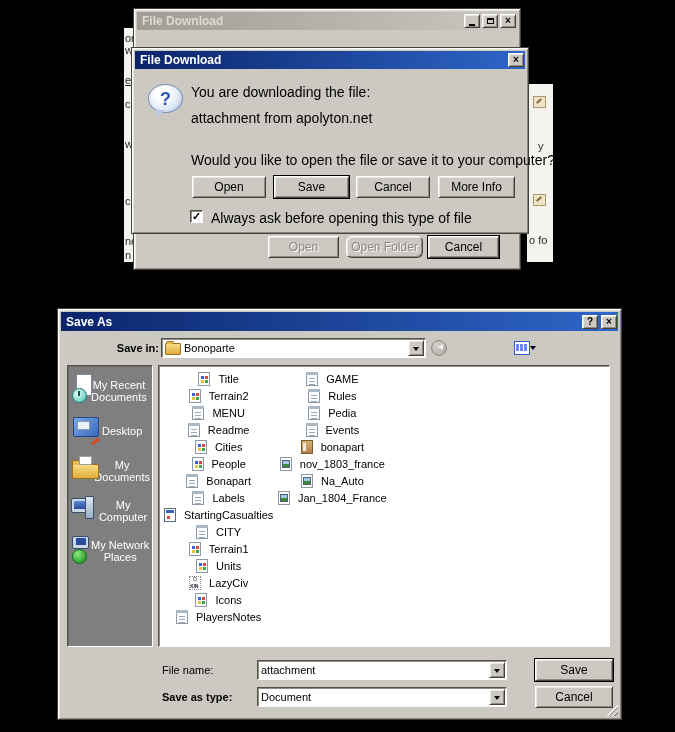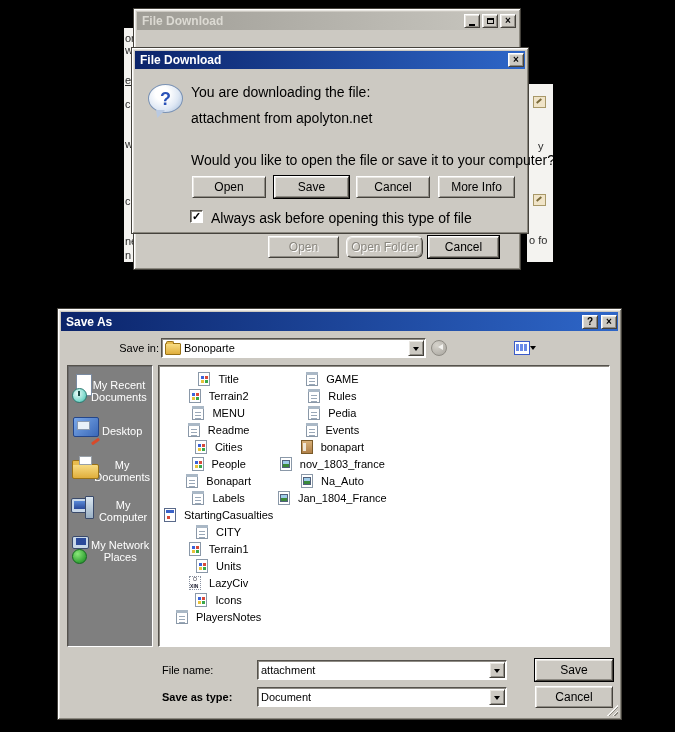--- a/index.html
+++ b/index.html
@@ -205,21 +205,21 @@
   </div>
 
   <div class="abs face win3d" style="left:57px; top:308px; width:563px; height:410px;">
     <div class="titlebar tb-active abs" style="left:3px; top:3px; right:3px; height:19px;">
       <span>Save As</span>
       <span class="capspace"></span>
       <span class="b3 cap" style="margin-right:3px;">?</span>
       <span class="b3 cap" style="margin-right:1px;">×</span>
     </div>
 
-    <div class="abs rowlabel" style="left:57px; top:33px; width:44px; text-align:right;">Save in:</div>
+    <div class="abs rowlabel" style="left:57px; top:33px; width:44px; text-align:right;font-weight:bold;">Save in:</div>
     <div class="abs s3 combo" style="left:103px; top:29px; width:265px; height:20px;">
       <span class="cfield">
         <span class="mini-folder"></span>
         <span>Bonoparte</span>
       </span>
       <span class="b3 carrow">
         <span class="arrow-dn"></span>
         </span>
     </div>
     <div id="sa-toolbar" class="abs" style="left:372px; top:30px;">

